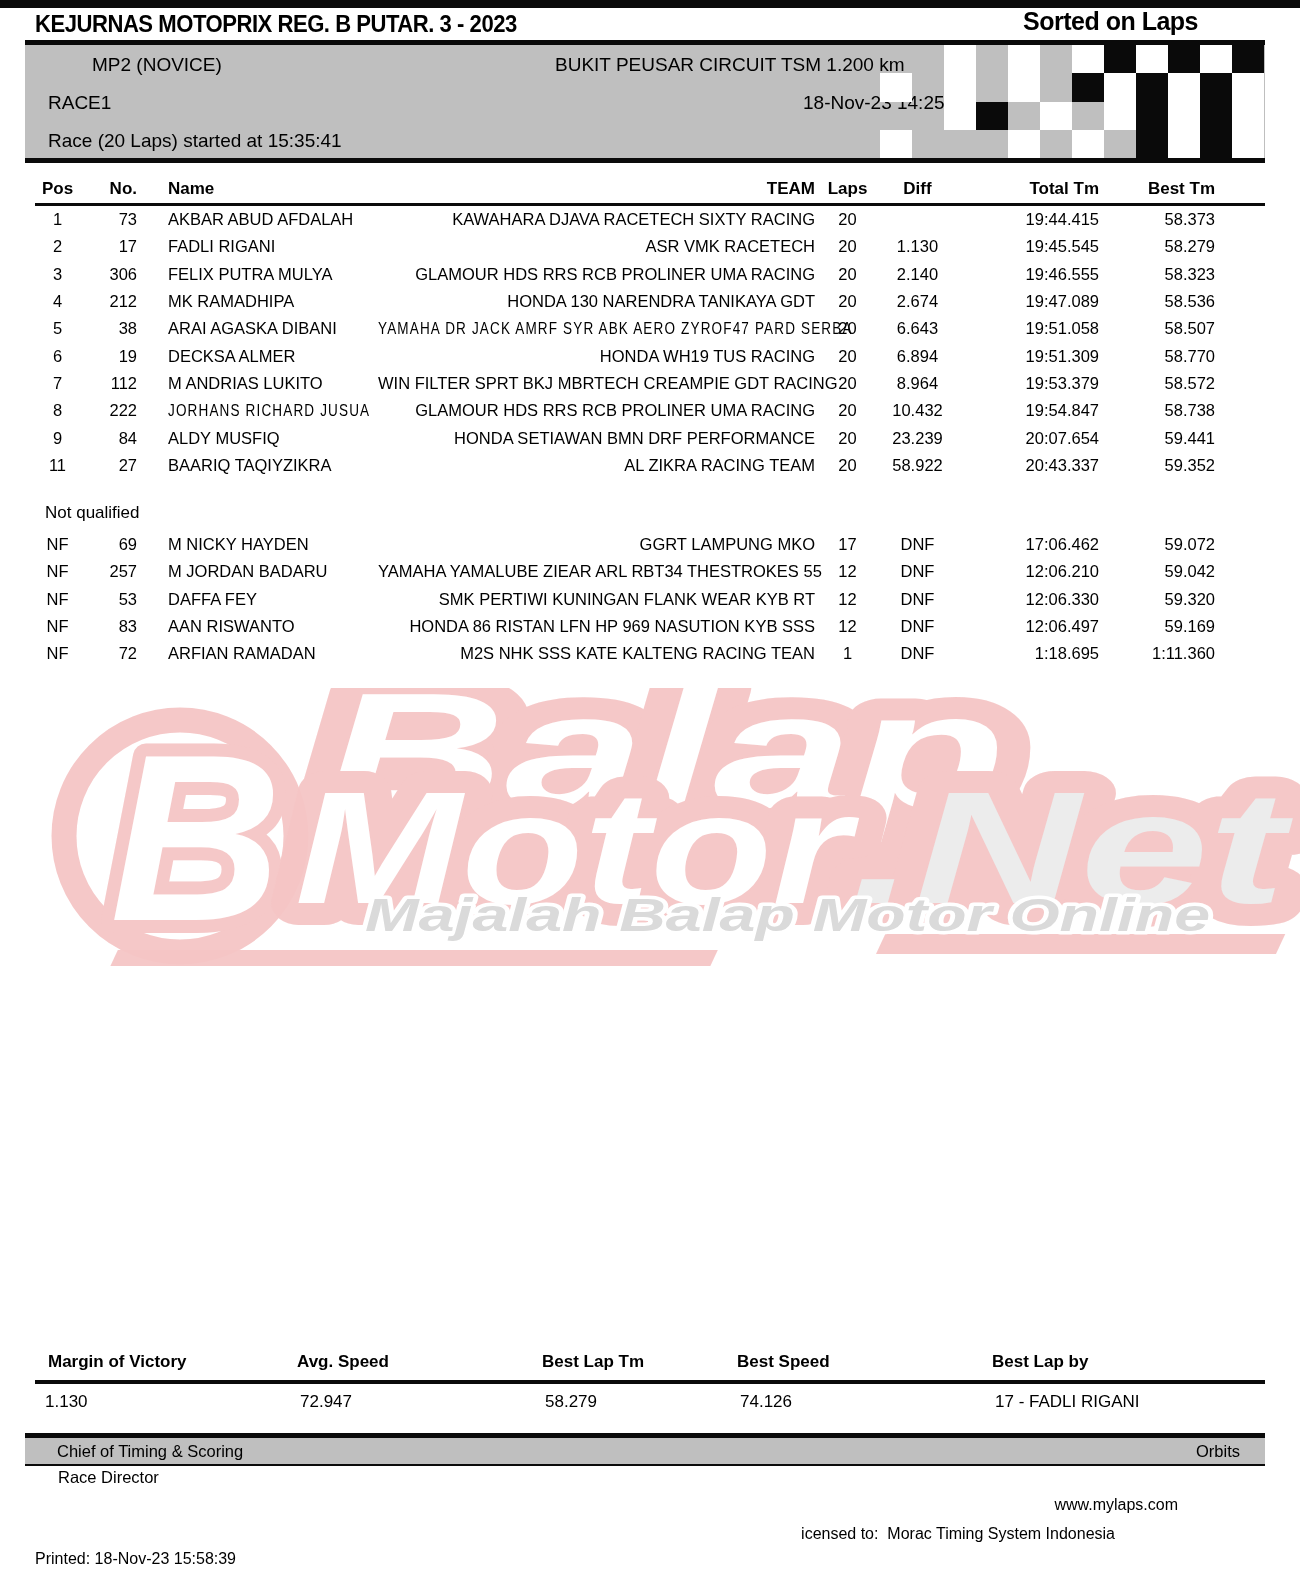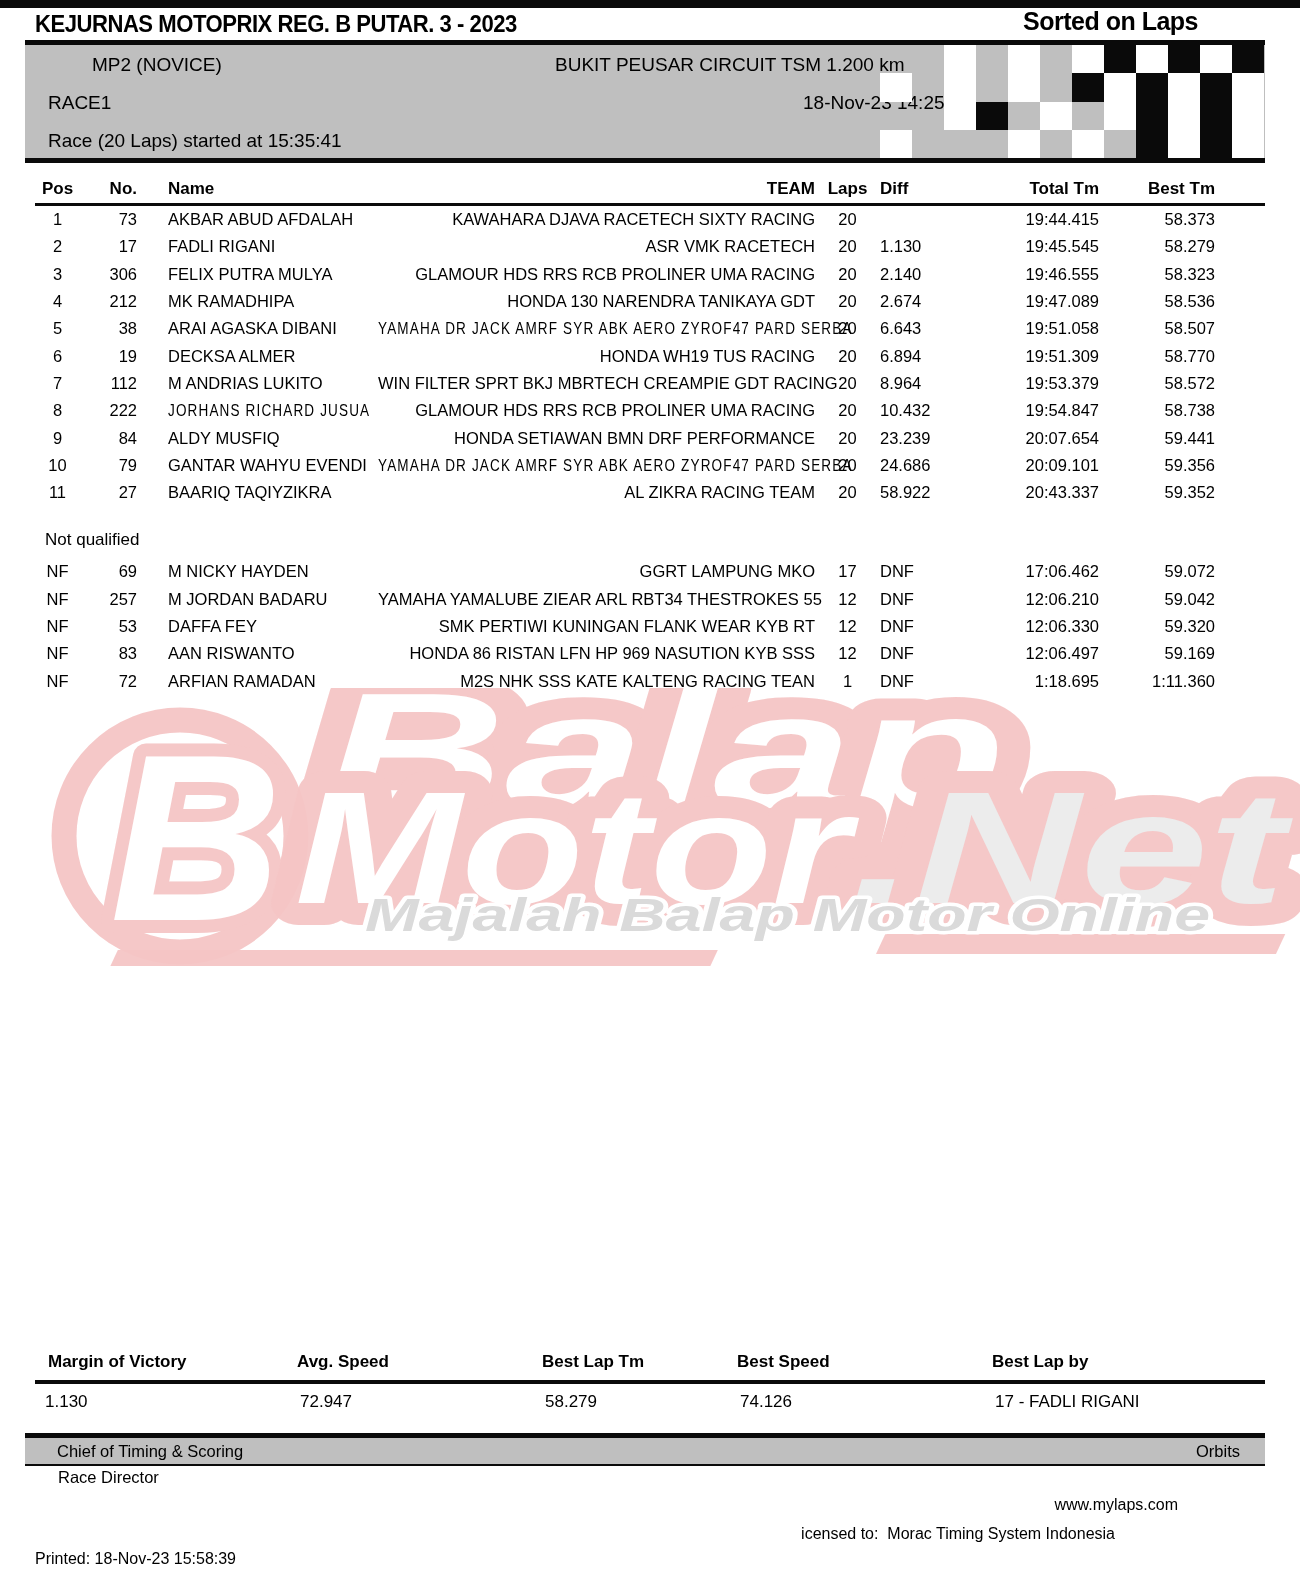--- a/index.html
+++ b/index.html
@@ -26,21 +26,21 @@
   .results{position:absolute;left:35px;top:172px;width:1230px;z-index:2;
            border-collapse:collapse;table-layout:fixed;font-size:16.5px;}
   .results th{font-size:17px;font-weight:bold;height:27px;padding:0 0 4px 0;vertical-align:bottom;
               border-bottom:3px solid #0a0a0a;}
   .results td{height:27.3px;padding:0;white-space:nowrap;overflow:visible;}
   .col-pos{text-align:center;margin-left:24px;}
   .col-no{text-align:right;padding-right:8px !important;}
   .col-name{text-align:left;padding-left:23px !important;}
   .col-team{text-align:right;padding-left:3px !important;}
   .col-laps{text-align:center;}
-  .col-diff{text-align:left;padding-right:10px !important;}
+  .col-diff{text-align:center;padding-right:10px !important;}
   .col-total{text-align:right;padding-right:6px !important;}
   .col-best{text-align:right;padding-right:50px !important;}
   .nq-label-cell{padding:24px 0 8px 10px !important;font-size:17px;height:auto !important;}
   .narrow{display:inline-block;transform:scaleX(.82);transform-origin:0 55%;letter-spacing:1.4px;}
 
   .watermark{position:absolute;left:0;top:688px;width:1300px;height:310px;z-index:1;}
 
   .summary{position:absolute;left:35px;top:1352px;width:1230px;z-index:2;}
   .sum-grid{display:grid;grid-template-columns:257px 245px 195px 255px 278px;}
   .sum-h{font-size:17px;font-weight:bold;padding-left:5px;white-space:nowrap;}
@@ -252,30 +252,20 @@
           <td class="col-pos">9</td>
           <td class="col-no">84</td>
           <td class="col-name">ALDY MUSFIQ</td>
           <td class="col-team">HONDA SETIAWAN BMN DRF PERFORMANCE</td>
           <td class="col-laps">20</td>
           <td class="col-diff">23.239</td>
           <td class="col-total">20:07.654</td>
           <td class="col-best">59.441</td>
         </tr>
         <tr>
-          <td class="col-pos">10</td>
-          <td class="col-no">79</td>
-          <td class="col-name">GANTAR WAHYU EVENDI</td>
-          <td class="col-team"><span class="narrow">YAMAHA DR JACK AMRF SYR ABK AERO ZYROF47 PARD SERBA</span></td>
-          <td class="col-laps">20</td>
-          <td class="col-diff">24.686</td>
-          <td class="col-total">20:09.101</td>
-          <td class="col-best">59.356</td>
-        </tr>
-        <tr>
           <td class="col-pos">11</td>
           <td class="col-no">27</td>
           <td class="col-name">BAARIQ TAQIYZIKRA</td>
           <td class="col-team">AL ZIKRA RACING TEAM</td>
           <td class="col-laps">20</td>
           <td class="col-diff">58.922</td>
           <td class="col-total">20:43.337</td>
           <td class="col-best">59.352</td>
         </tr>
       </tbody>

